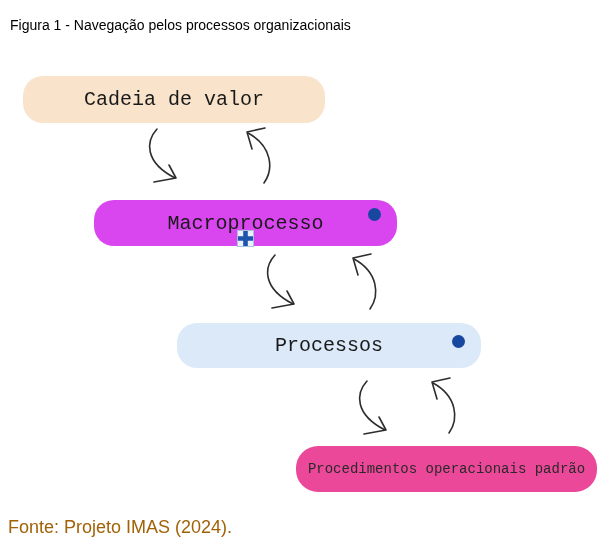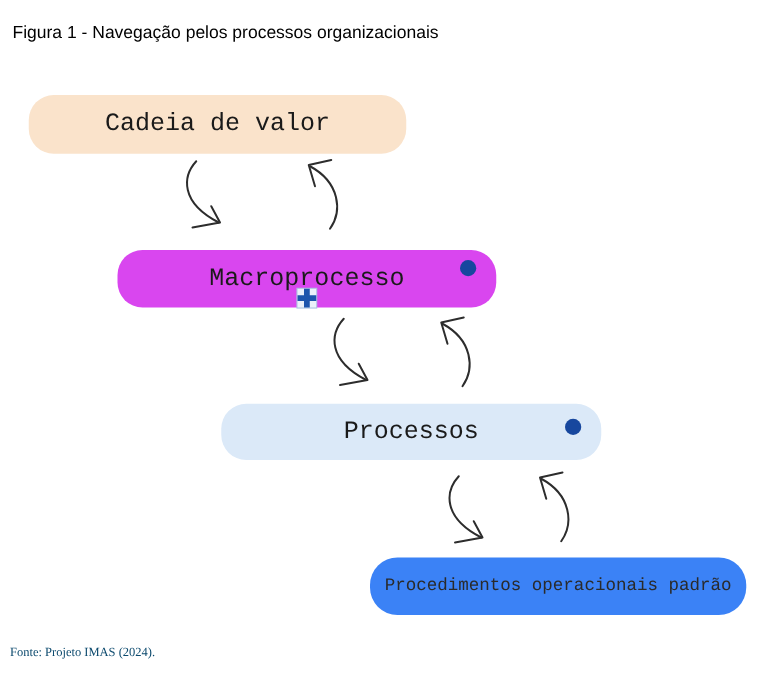--- a/index.html
+++ b/index.html
@@ -21,23 +21,23 @@
     top: 17px;
     font-family: "Liberation Sans", sans-serif;
     font-size: 14px;
     color: #000000;
     white-space: nowrap;
   }
   .figure-source {
     position: absolute;
     left: 8px;
     top: 517px;
-    font-family: Liberation Serif, serif;
-    font-size: 10px;
-    color: #0c4a6e;
+    font-family: Liberation Sans, sans-serif;
+    font-size: 18px;
+    color: #a16207;
     white-space: nowrap;
   }
   .node {
     position: absolute;
     border-radius: 20px;
     display: flex;
     align-items: center;
     justify-content: center;
     box-sizing: border-box;
   }
@@ -134,19 +134,19 @@
 
   <svg class="arrow a3d" viewBox="0 0 44 62">
     <path d="M16,3 C5,15 3,36 34,52"></path>
     <path d="M28,39 L35,52 L13,56"></path>
   </svg>
   <svg class="arrow a3u" viewBox="0 0 44 62">
     <path d="M28,59 C38,45 36,22 12,9"></path>
     <path d="M29,4 L11,8 L16,25"></path>
   </svg>
 
-  <div class="node node-4" style="background: #3b82f6;">
+  <div class="node node-4" style="background: #ec4899;">
     <span class="node-label">Procedimentos operacionais padrão</span>
   </div>
 
   <div class="figure-source">Fonte: Projeto IMAS (2024).</div>
 
 </div>
 
 </body></html>

